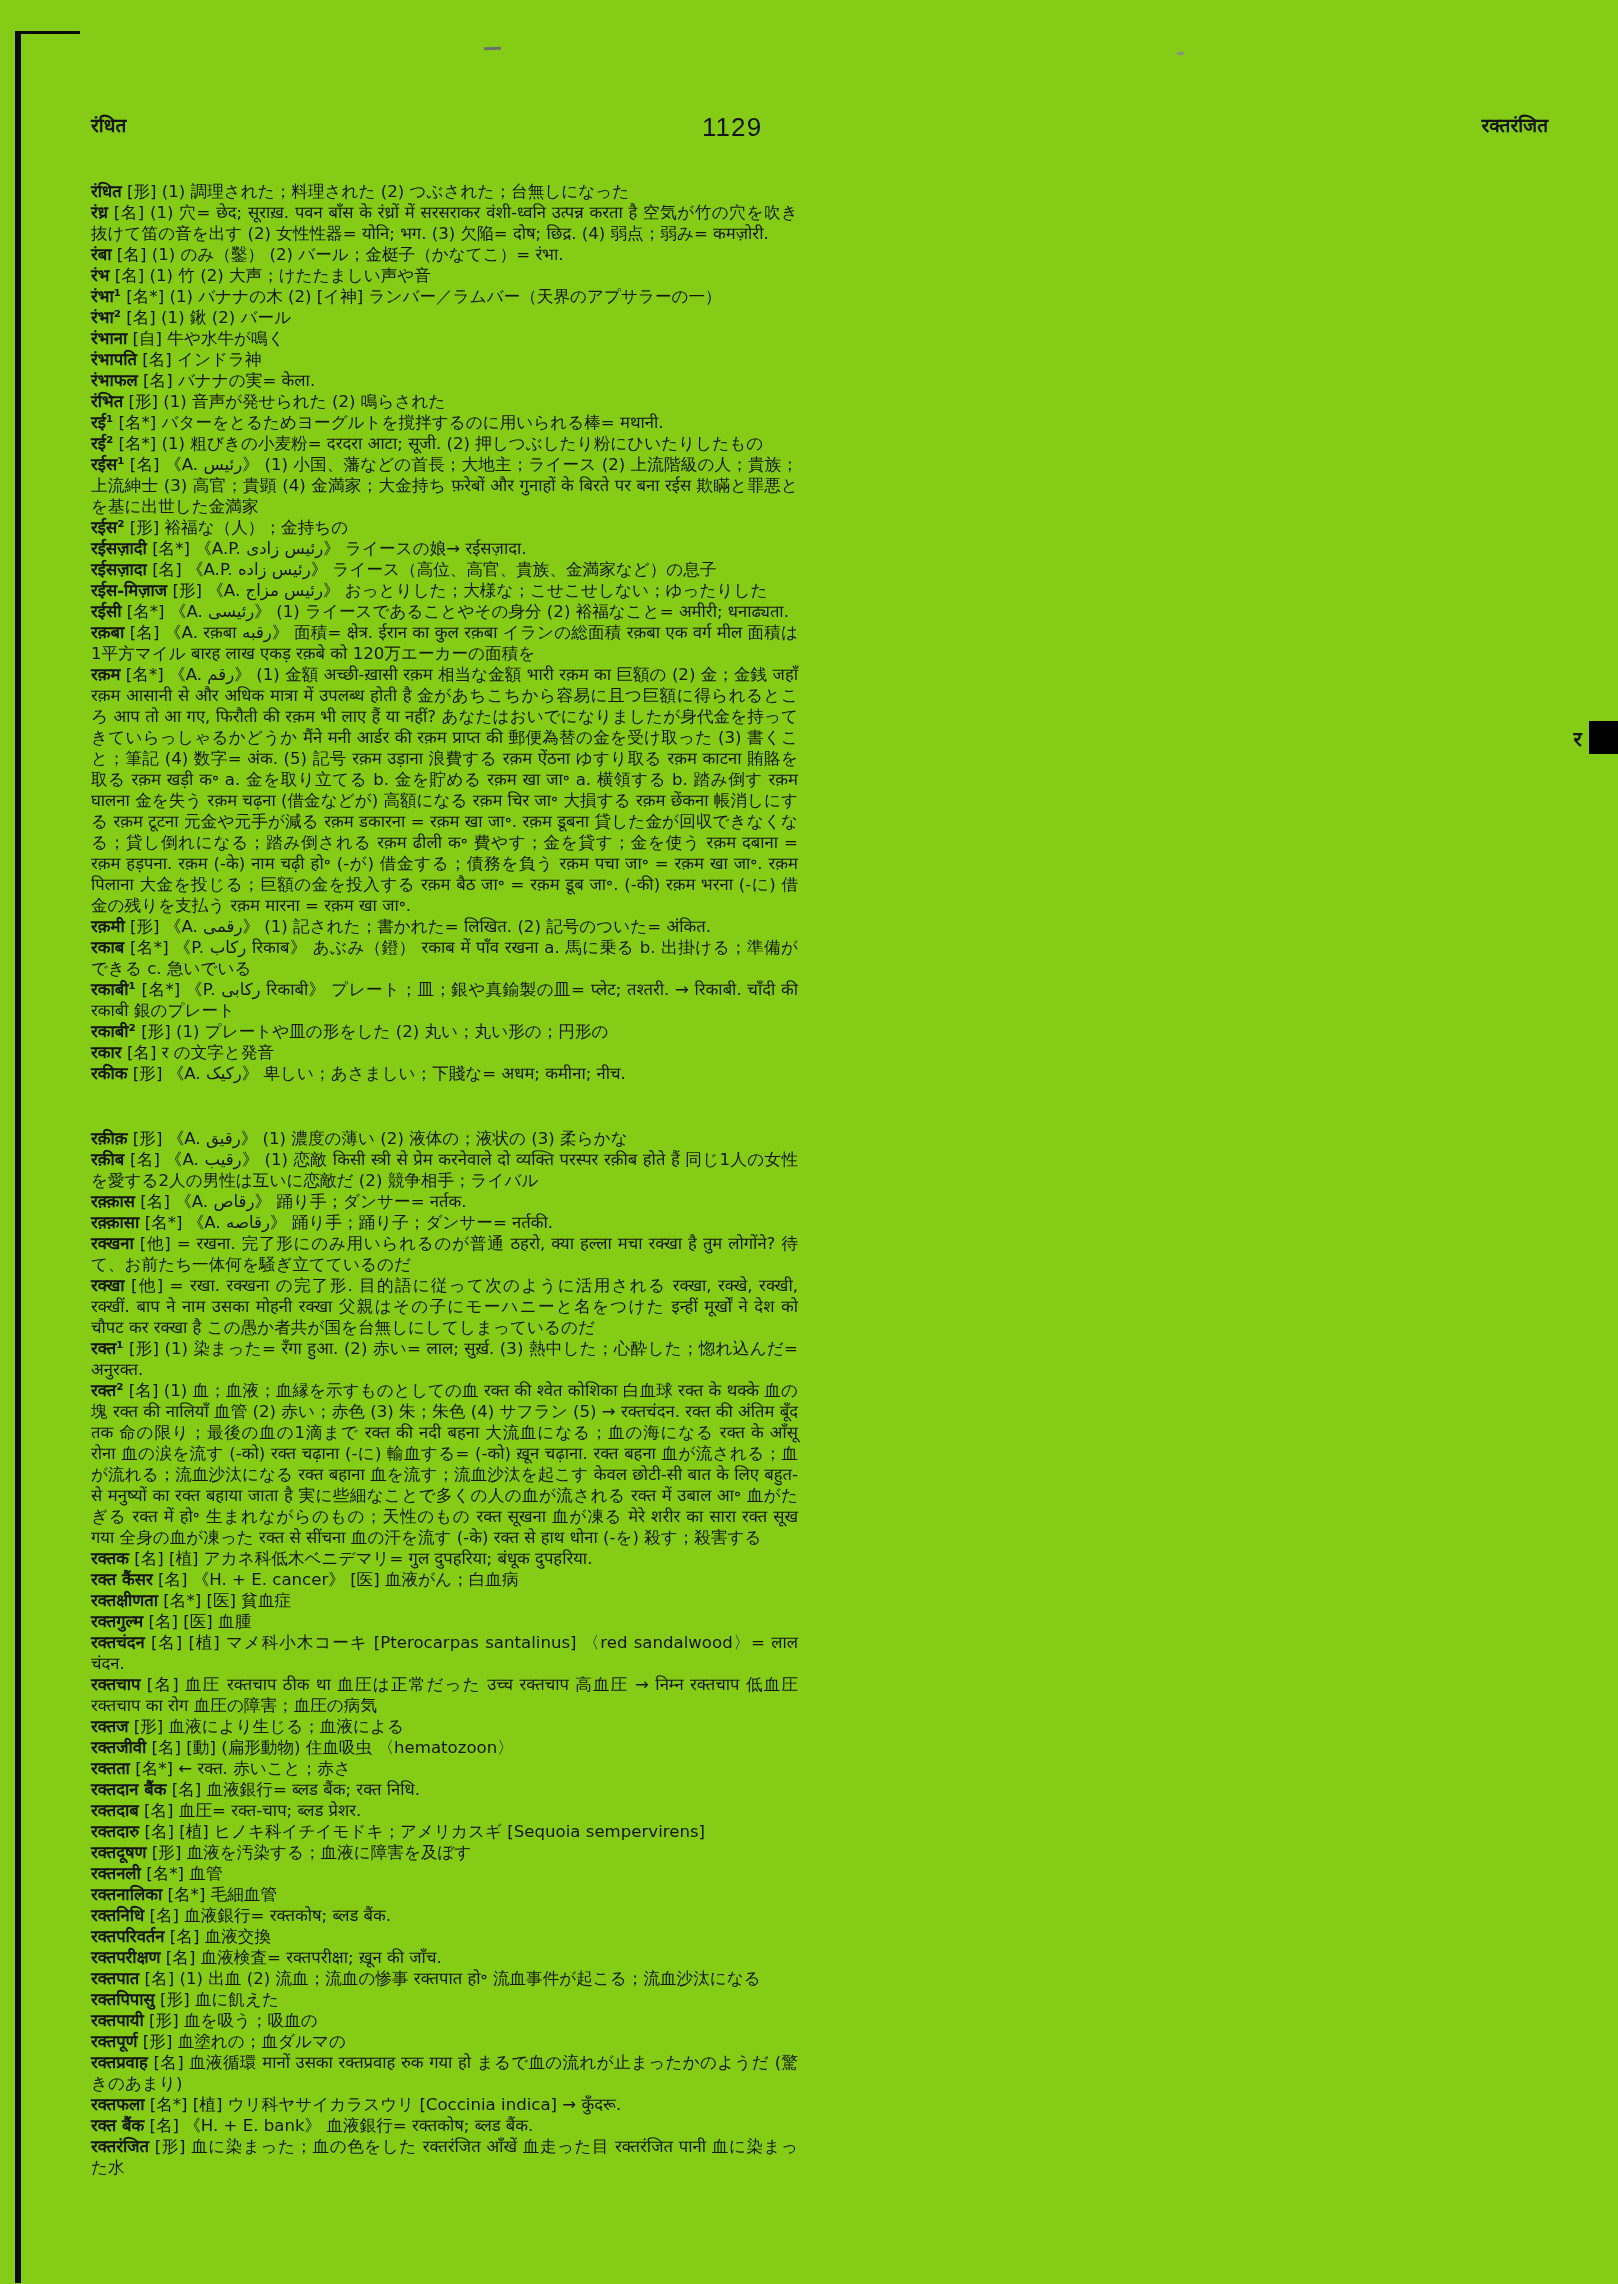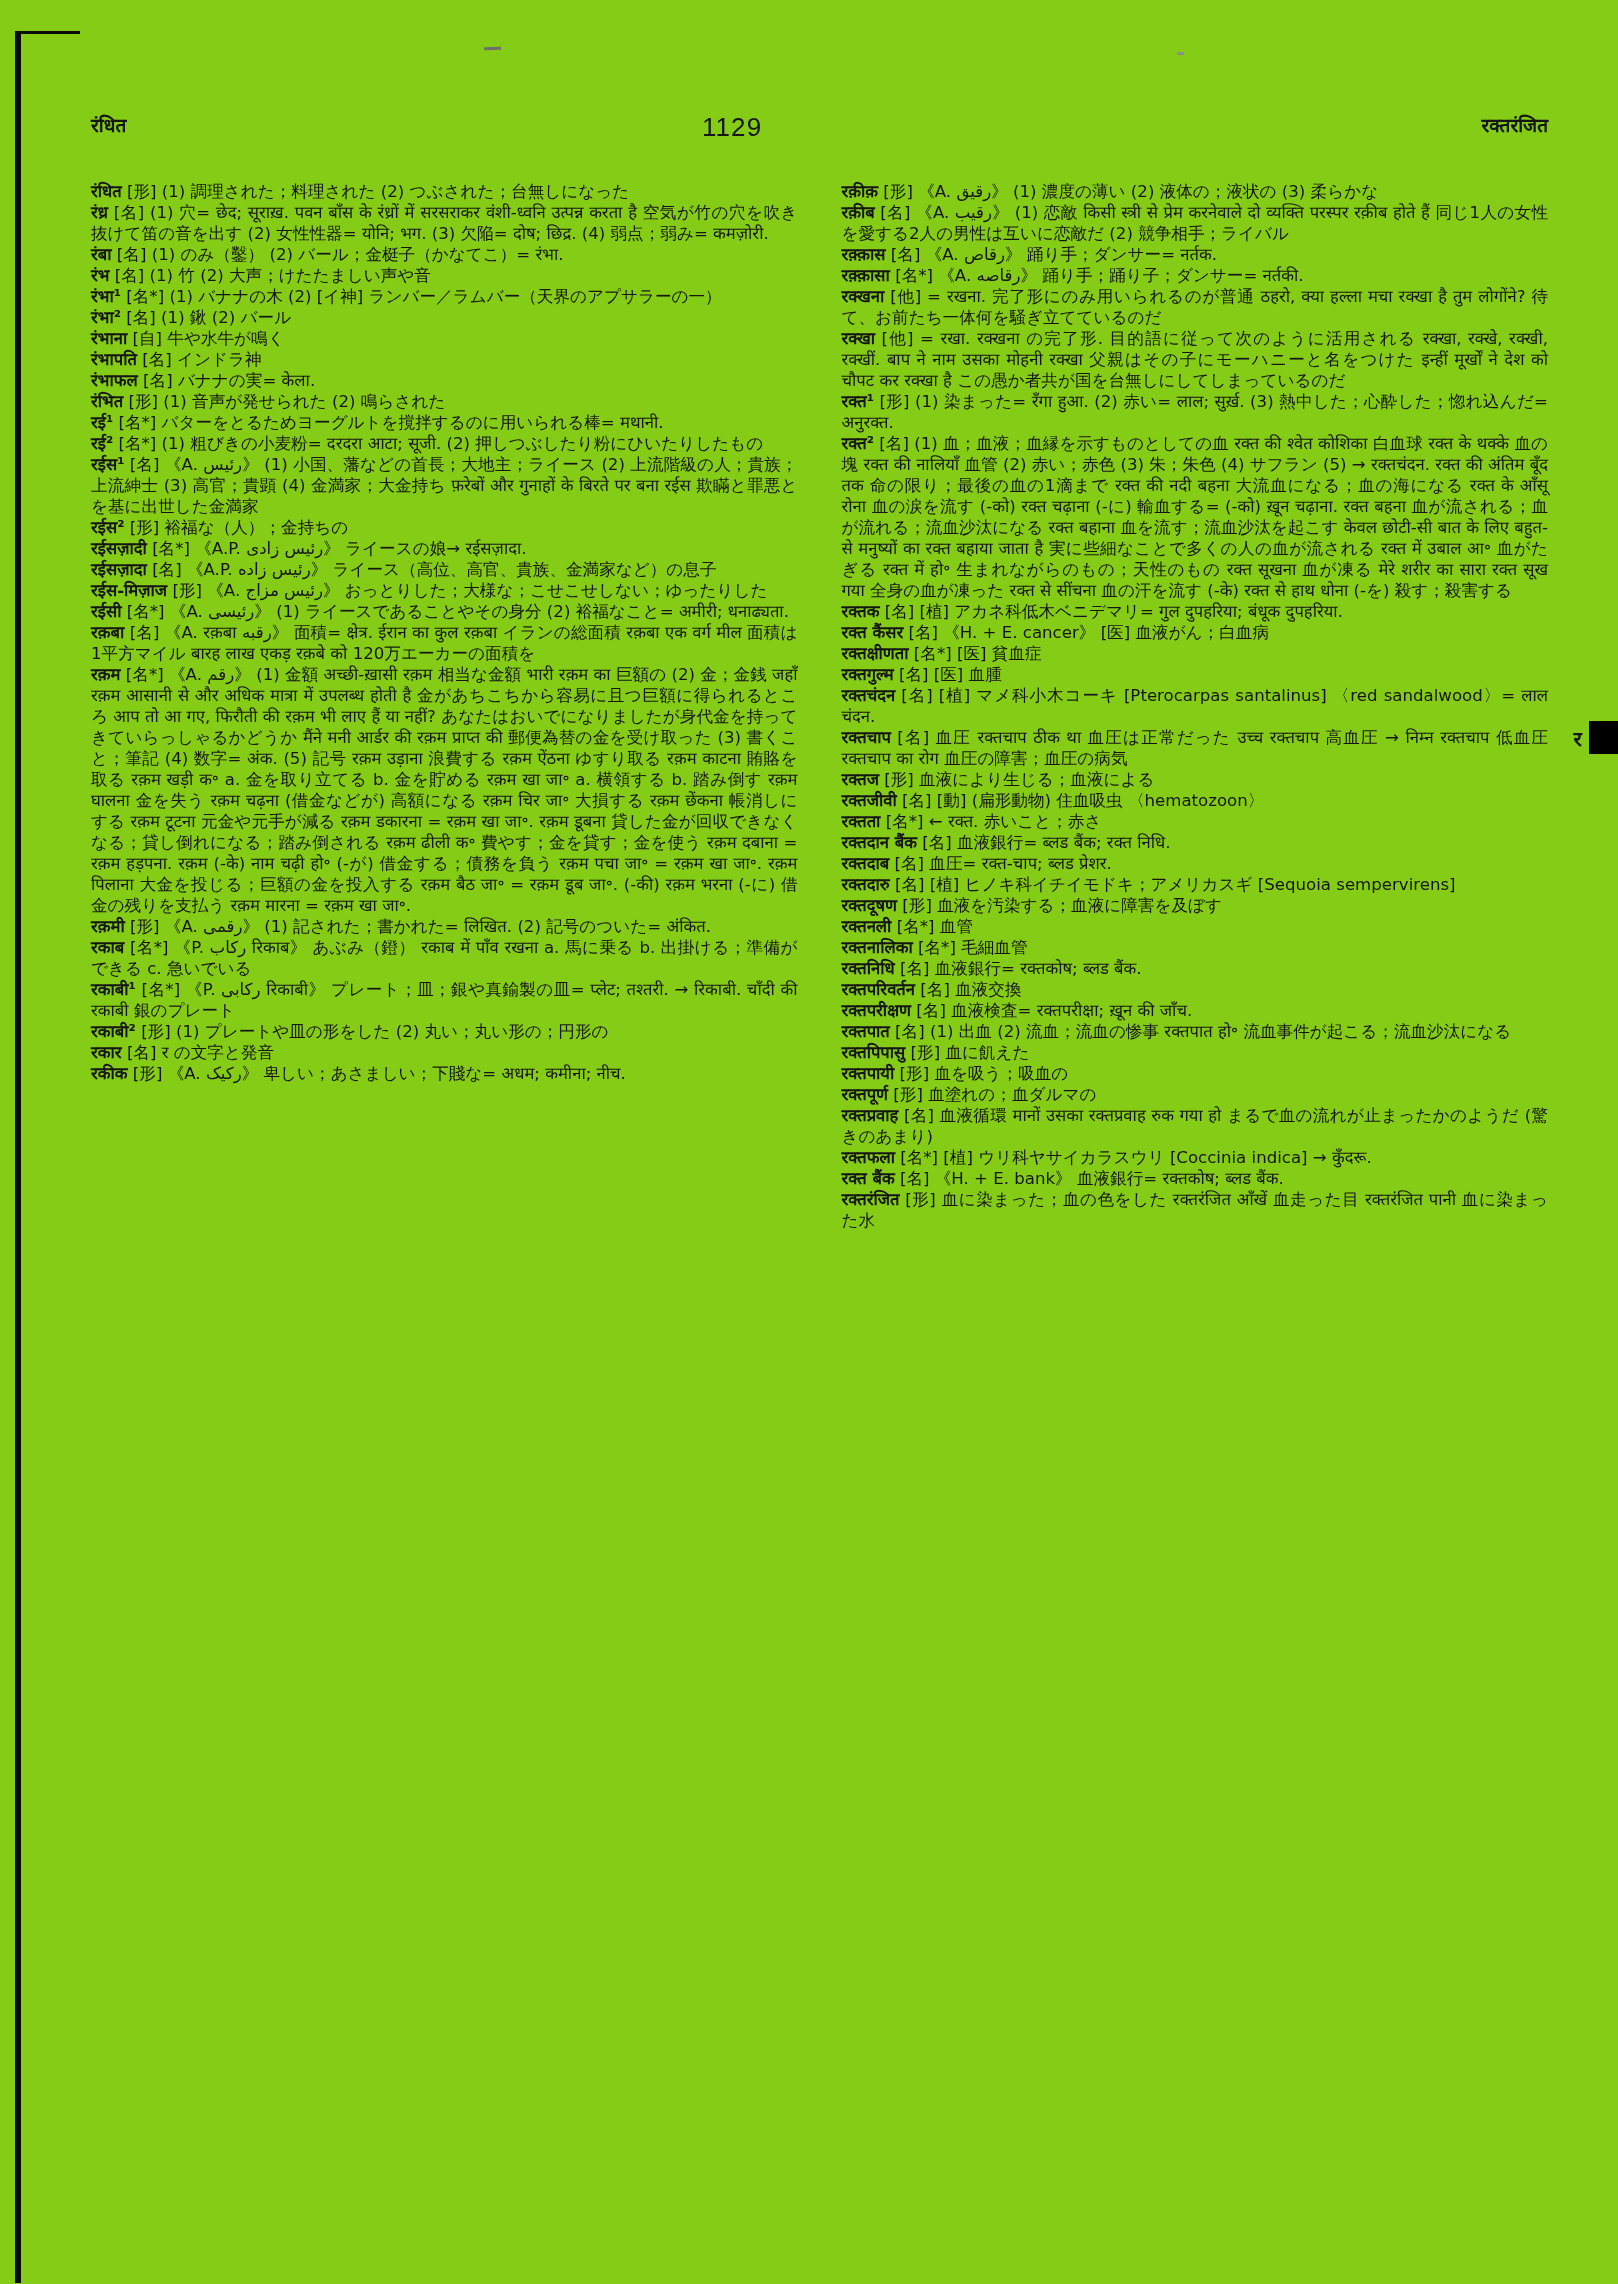--- a/index.html
+++ b/index.html
@@ -19,21 +19,21 @@
   .a2{left:1177px;top:52px;width:6.8px;height:2.8px;border-radius:1.1px;background:#8d8d8d;}
 
   
   .header{position:absolute;left:91px;top:112px;width:1457px;height:27px;}
   .hw-left{position:absolute;left:0;top:0;font-weight:bold;font-size:19px;}
   .pagenum{position:absolute;left:44%;top:0;transform:translateX(-50%);
            font-family:Liberation Sans, sans-serif;font-size:26px;letter-spacing:1.1px;}
   .hw-right{position:absolute;right:0;top:0;font-weight:bold;font-size:19px;}
 
   
-  .columns{position:absolute;left:91px;top:181px;width:1457px;display:flex;gap:44px;}
+  .columns{position:absolute;left:91px;top:181px;width:1457px;display:flex;gap:44px;flex-direction:column;}
   .col{width:707px;}
   .entry{margin:0;font-size:16.6px;line-height:21px;text-align:justify;word-break:break-word;}
   .headword{font-weight:bold;}
 
   
   .thumb{position:absolute;right:0;top:721px;display:flex;align-items:center;}
   .thumb-letter{font-size:20.3px;font-weight:bold;margin-right:6.8px;}
   .thumb-block{display:inline-block;width:30.5px;height:33px;background:#000;}
 </style>
 </head>

